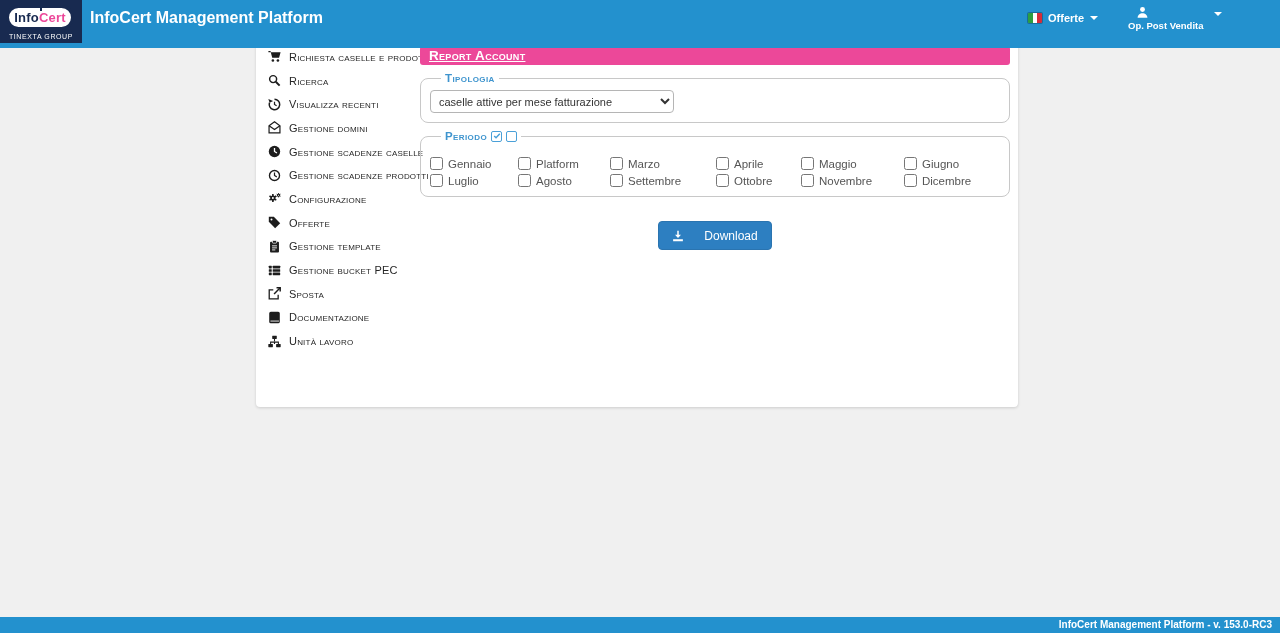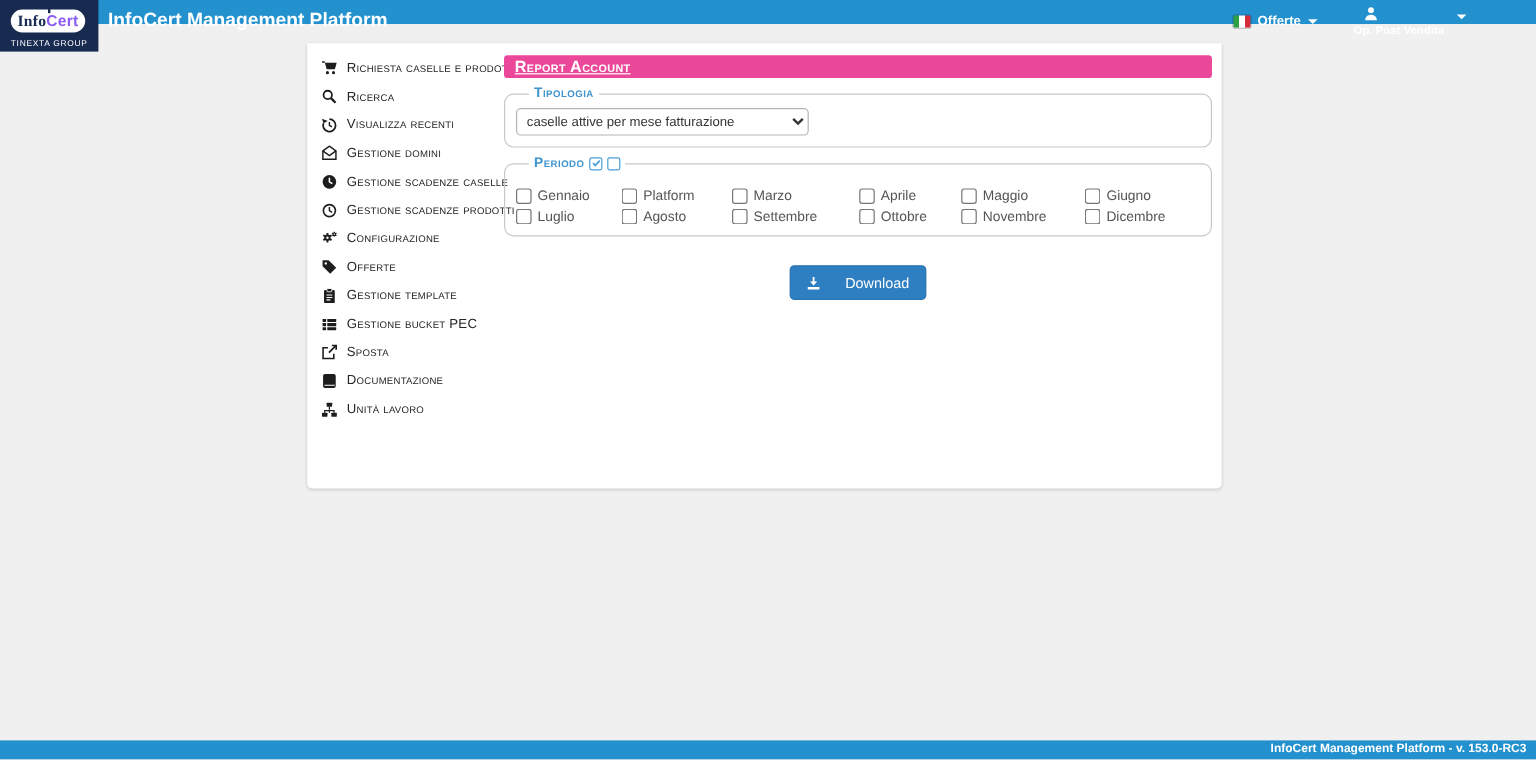--- a/index.html
+++ b/index.html
@@ -6,39 +6,39 @@
   html,body { width:1280px; height:633px; }
   body {
     position: relative;
     background: #f0f0f0;
     font-family: "Liberation Sans", sans-serif;
     overflow: hidden;
   }
 
   
   .header {
-    position: absolute; top:0; left:0; width:1280px; height:20px;
+    position: absolute; top:0; left:0; width:1280px; height:48px;
     background:#2391ce; z-index:20;
   }
   .logo-block {
     position:absolute; top:0; left:0; width:82px; height:43px;
     background:#182a50; z-index:21;
   }
   .logo-pill {
     position:absolute; left:6px; top:5px; width:68px; height:25px;
     background:#fff; border:3px solid #182a50; border-radius:14px;
     display:flex; align-items:center; justify-content:center;
     font-size:13px; font-weight:bold; letter-spacing:.2px;
   }
   .logo-pill::after {
     content:""; position:absolute; left:50%; top:-3px; width:2px; height:6px;
     background:#182a50;
   }
-  .logo-info { color:#182a50;font-family:Liberation Serif, serif; }
-  .logo-cert { color:#8b5cf6; }
+  .logo-info { color:#182a50; }
+  .logo-cert { color:#ec4899; }
   .logo-subtitle {
     position:absolute; top:33px; left:0; width:82px; text-align:center;
     color:#fff; font-size:7px; letter-spacing:.6px; white-space:nowrap;
   }
   .app-title {
     position:absolute; left:90px; top:0; height:36px; line-height:36px;
     color:#fff; font-size:16px; font-weight:bold;
   }
   .lang {
     position:absolute; left:1028px; top:8px; height:20px;

